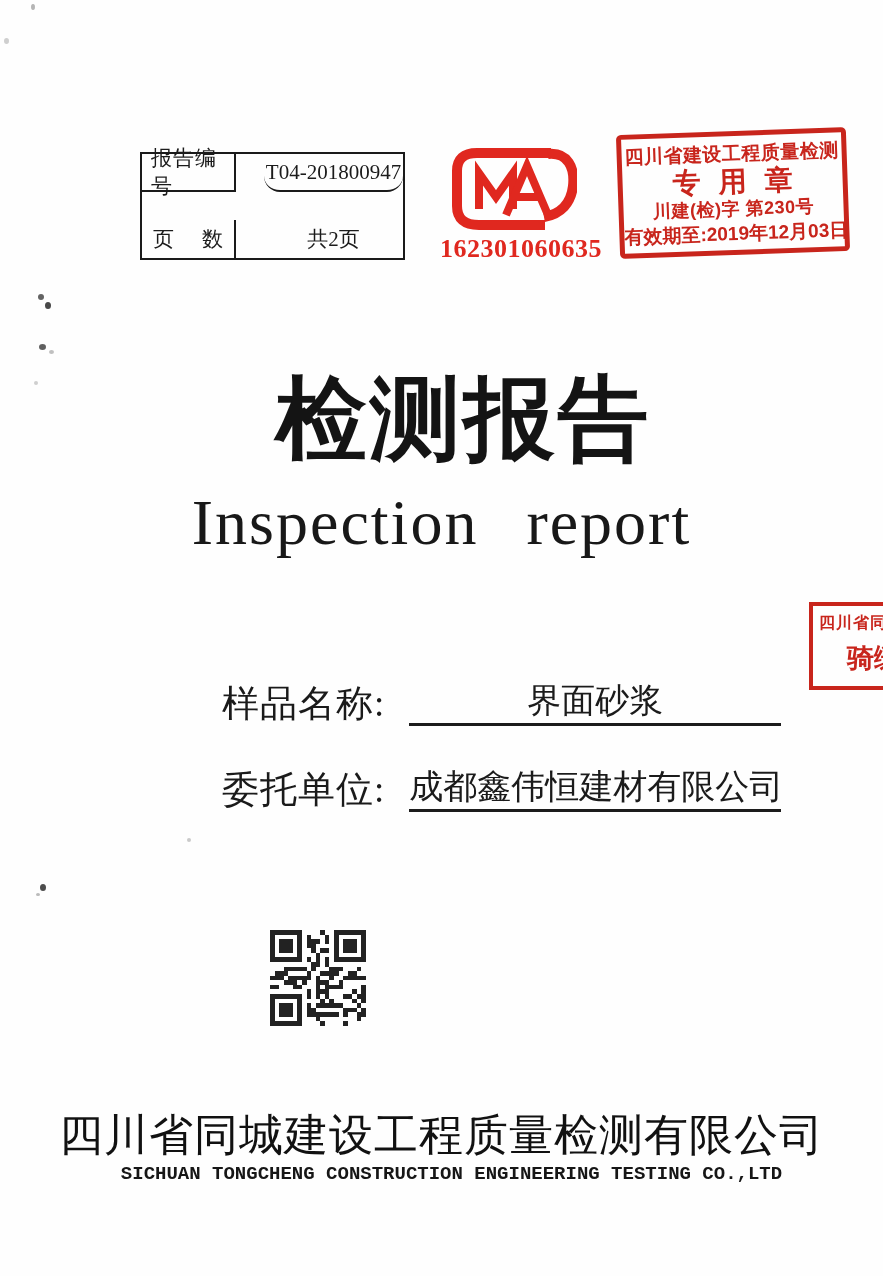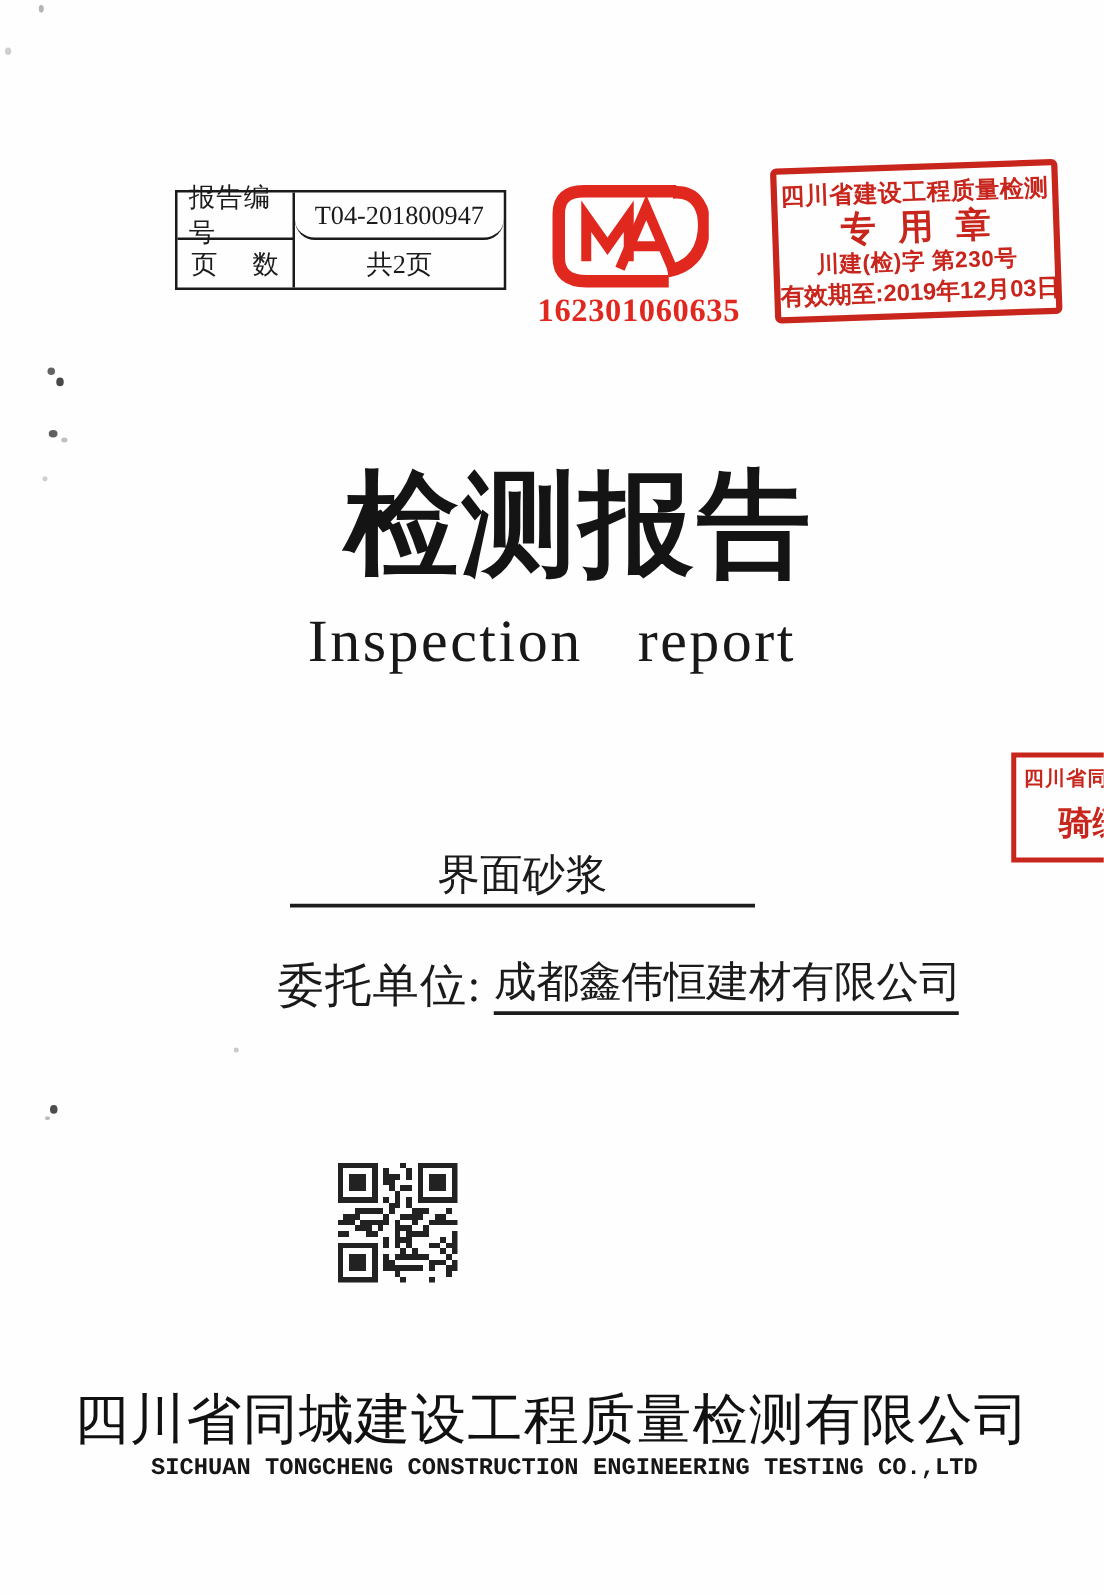--- a/index.html
+++ b/index.html
@@ -10,33 +10,34 @@
     background:#fefefe; overflow:hidden;
     font-family:"Liberation Serif", serif; color:#1b1b1b;
   }
 
   
   .info-table {
     position:absolute; left:140px; top:152px; width:265px;
     border:2px solid #1a1a1a;
     display:grid; grid-template-columns:94px 1fr;
     font-size:21px;
+    gap:28px;
   }
   .info-table .cell {
     border-bottom:2px solid #1a1a1a; border-right:2px solid #1a1a1a;
     height:38px; display:flex; align-items:center;
   }
   .info-table .cell.last-row { border-bottom:none; }
   .info-table .cell.val { border-right:none; justify-content:center;border-radius:16px; }
   .info-table .lbl1 { padding-left:9px; letter-spacing:1px; }
   .info-table .lbl2 { justify-content:space-between; padding:0 11px; }
   .info-table .val2 { justify-content:space-between; padding:0 28px; }
 
   
-  .cma-wrap { position:absolute; left:430px; top:146px; width:145px; text-align:right; }
+  .cma-wrap { position:absolute; left:440px; top:146px; width:145px; text-align:right; }
   .cma-logo { display:block; margin:0 auto; }
   .cma-code {
     margin-top:2px; font-family:"Liberation Serif", serif; font-weight:bold;
     font-size:26px; color:#e0281f; letter-spacing:0.5px;
   }
 
   
   .approval-stamp {
     position:absolute; left:618px; top:131px; width:230px; height:124px;
     border:5px solid #c8251c; border-radius:5px;
@@ -61,33 +62,33 @@
   .seam-stamp .s2 { font-size:27px; text-indent:28px; margin-top:6px; white-space:nowrap; }
 
   
   .title-zh {
     position:absolute; left:0; right:0; top:358px; text-align:center;
     padding-left:44px; font-size:91px; font-weight:bold; letter-spacing:3px;
     color:#141414; font-family:"Liberation Serif", serif; white-space:nowrap;
   }
   .title-en {
     position:absolute; left:0; right:0; top:486px; text-align:center;
-    font-size:48px; letter-spacing:2px; word-spacing:30px;
+    font-size:64px; letter-spacing:2px; word-spacing:30px;
     color:#181818; font-family:"Liberation Serif", serif; white-space:nowrap;
   }
 
   
   .fields { position:absolute; left:222px; top:680px; }
   .field-row { display:flex; align-items:flex-end; height:46px; margin-bottom:40px; }
   .field-label {
     font-size:37px; letter-spacing:1px; color:#1a1a1a; white-space:nowrap;
     line-height:44px;
   }
   .field-line {
-    margin-left:10px; width:372px; border-bottom:3px solid #1c1c1c;
+    margin-left:24px; width:372px; border-bottom:3px solid #1c1c1c;
     text-align:center; font-size:34px; padding-bottom:2px; line-height:40px;
     white-space:nowrap;
   }
 
   
   .qr { position:absolute; left:270px; top:930px; width:96px; height:96px; }
 
   
   .company-zh {
     position:absolute; left:0; right:0; top:1106px; text-align:center;
@@ -147,20 +148,21 @@
   <div class="seam-stamp">
     <div class="s1">四川省同城建</div>
     <div class="s2">骑缝</div>
   </div>
 
   <div class="title-zh">检测报告</div>
   <div class="title-en">Inspection report</div>
 
   <div class="fields">
     <div class="field-row">
+      <div class="field-label">样品名称:</div>
       <div class="field-line">界面砂浆</div>
     </div>
     <div class="field-row">
       <div class="field-label">委托单位:</div>
       <div class="field-line">成都鑫伟恒建材有限公司</div>
     </div>
   </div>
 
   <svg class="qr" id="qr-svg" viewBox="0 0 21 21" shape-rendering="crispEdges">
       <rect x="0" y="0" width="1" height="1" fill="#222"></rect>

